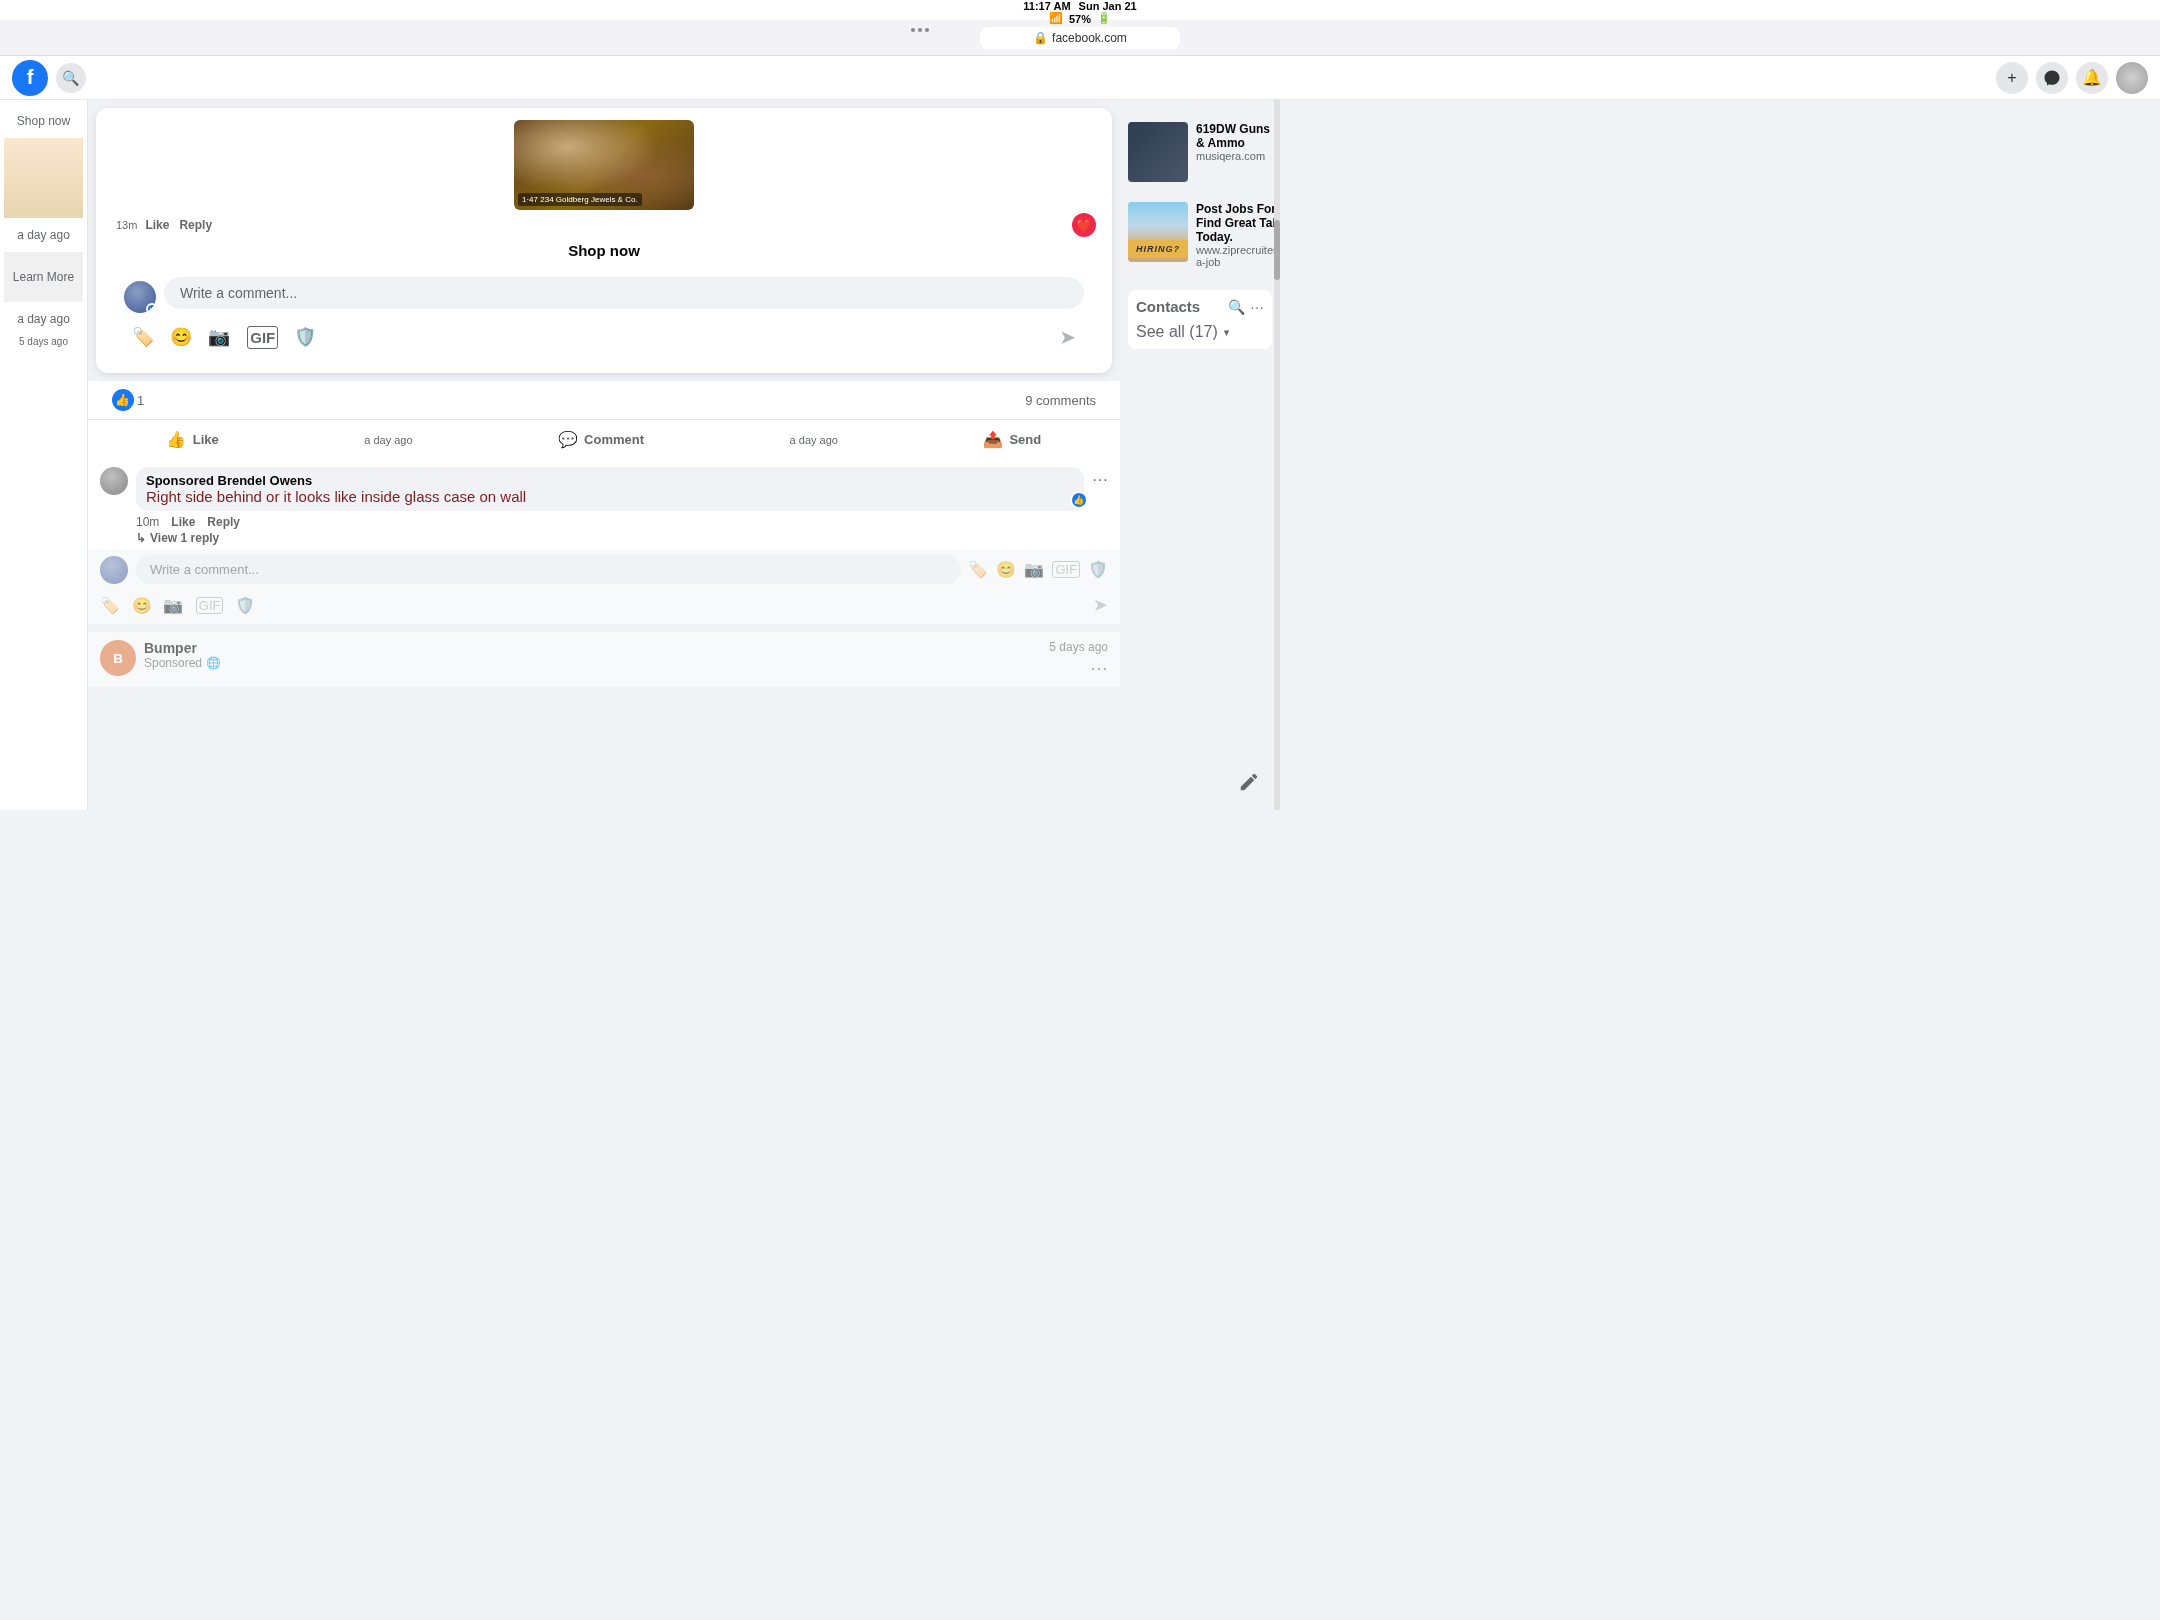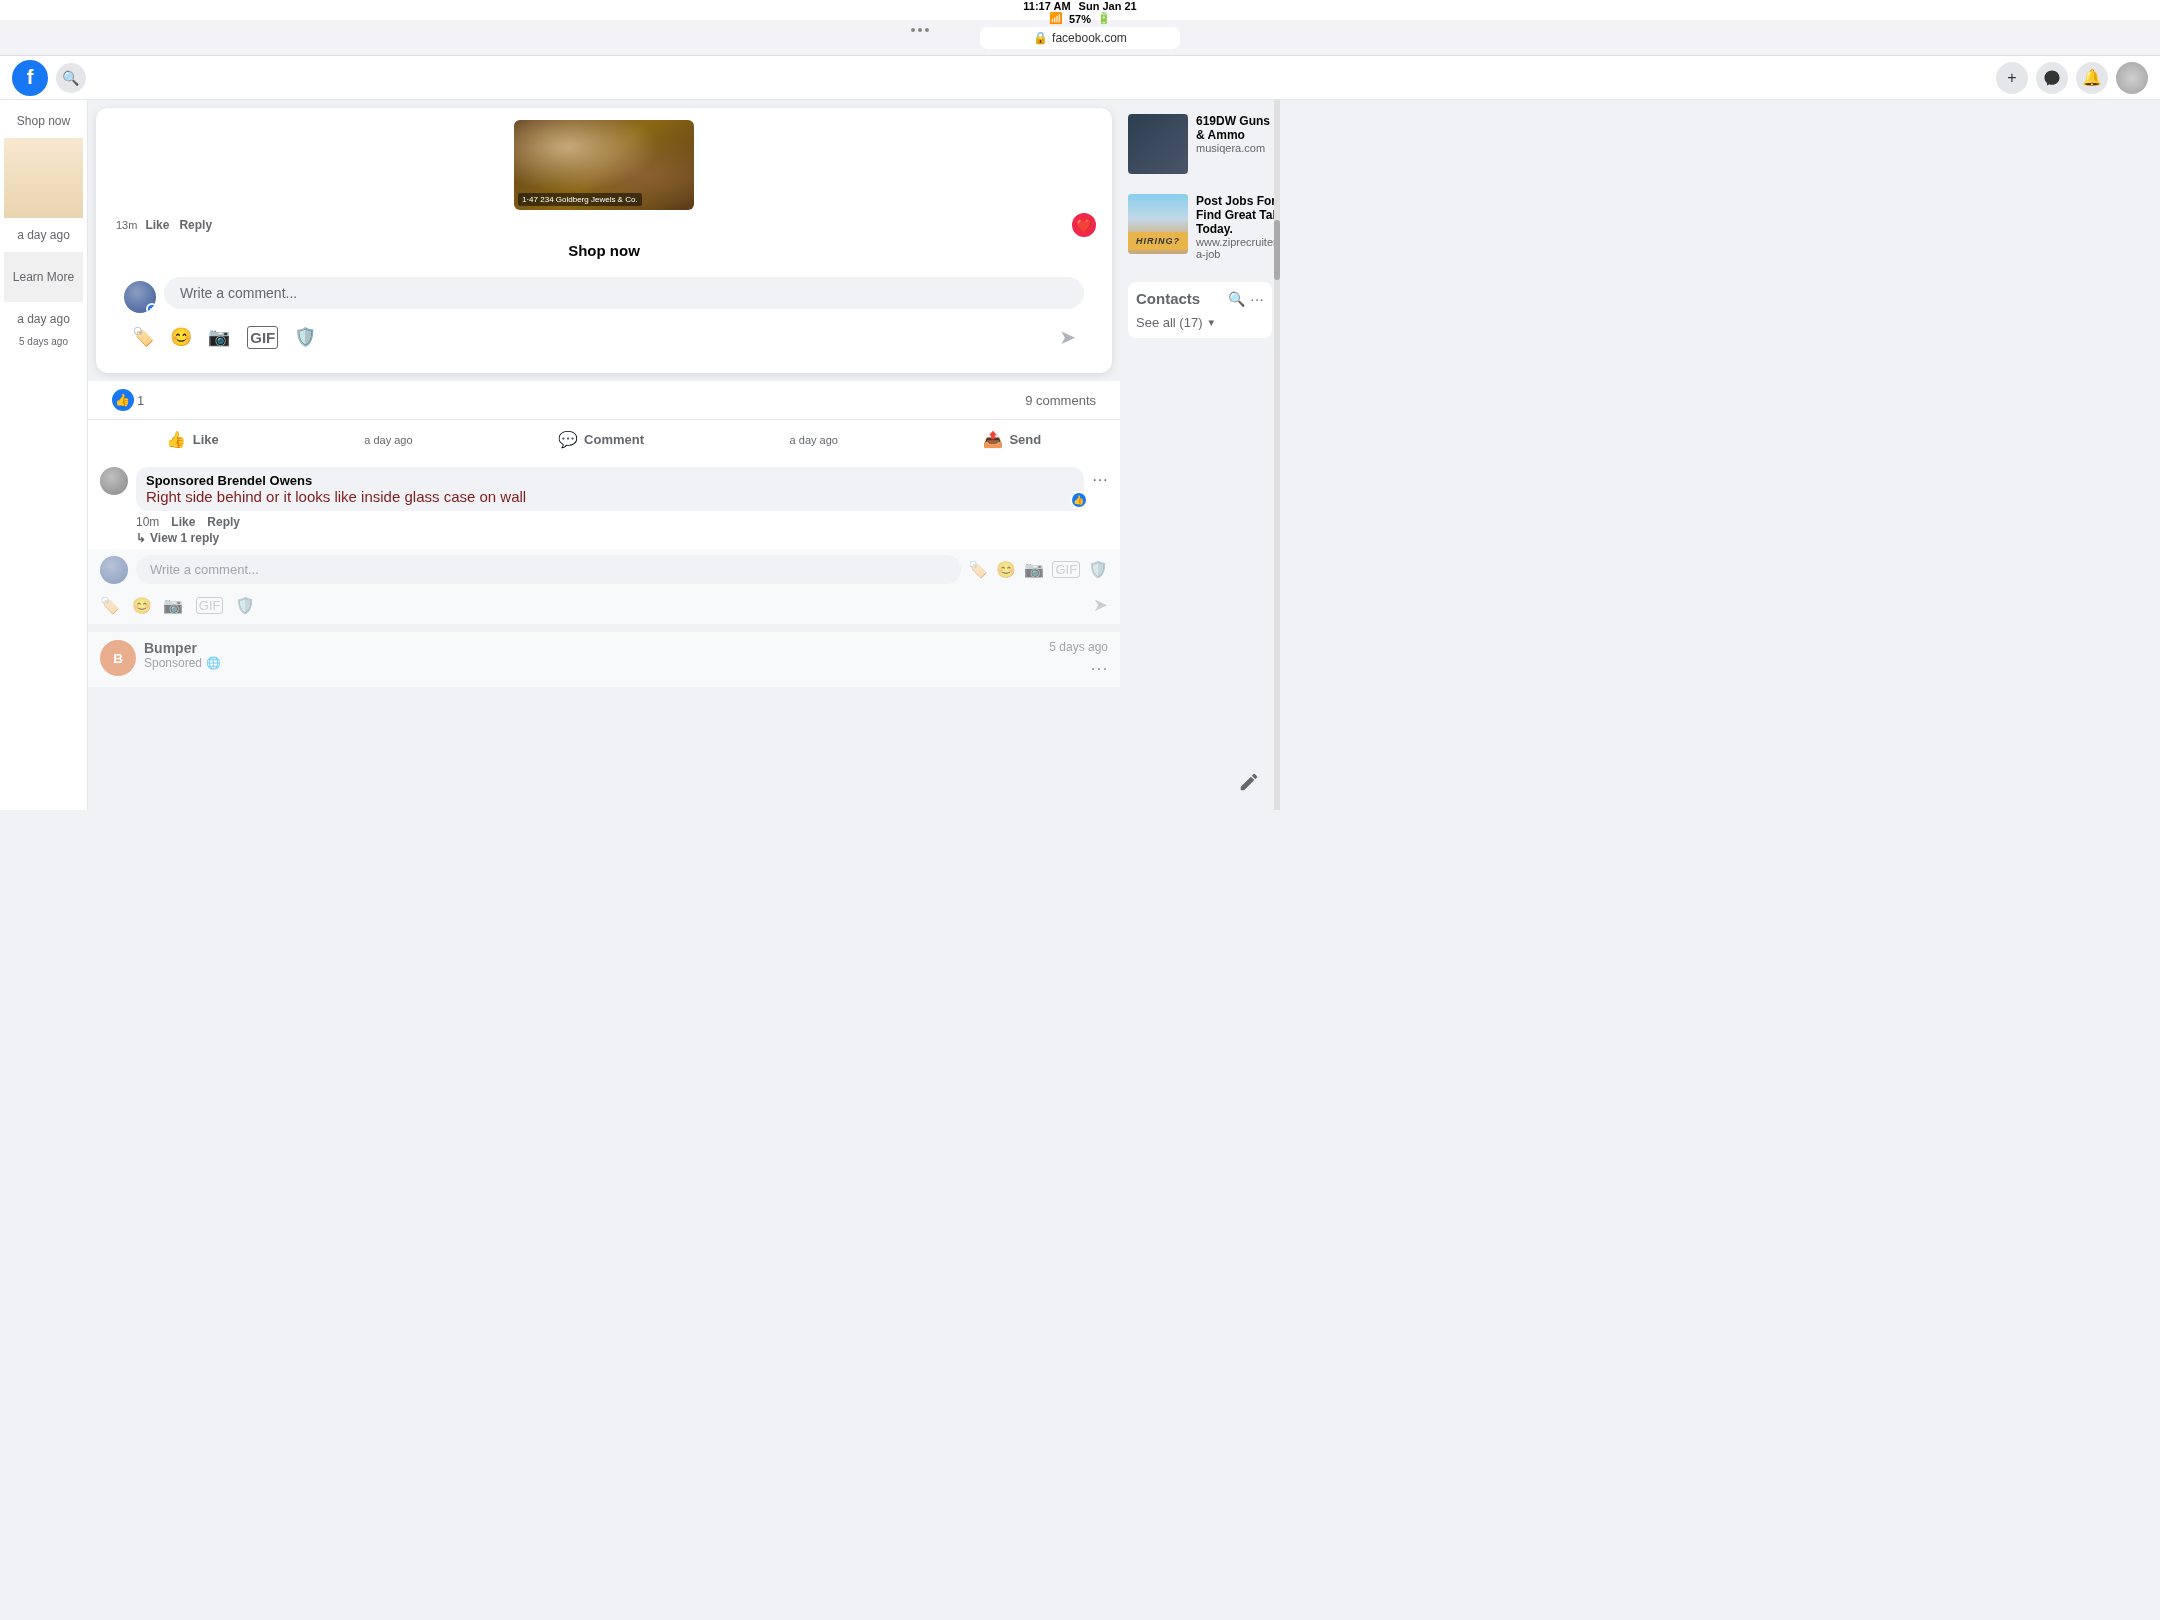--- a/index.html
+++ b/index.html
@@ -377,20 +377,21 @@
       font-weight: 600;
       color: #65676b;
     }
 
     
     .ad-card {
       display: flex;
       gap: 8px;
       padding: 6px 0;
       align-items: flex-start;
+      margin-top: 8px;
     }
 
     .ad-image {
       width: 60px; height: 60px;
       background: #c0c0c0;
       border-radius: 4px;
       flex-shrink: 0;
       overflow: hidden;
     }
 
@@ -762,21 +763,21 @@
 
     <div class="contacts-section" style="margin-top: 16px;">
       <div class="contacts-header">
         <span class="contacts-title">Contacts</span>
         <div style="display:flex; align-items:center; gap:4px;">
           <span style="font-size:14px; color:#65676b;">🔍</span>
           <span style="font-size:14px; color:#65676b;">···</span>
         </div>
       </div>
       <div style="display:flex; align-items:center; gap:6px; cursor:pointer;">
-        <span style="font-size:13px; color:#65676b;">See all (17)</span>
+        <span style="font-size:16px; color:#65676b;">See all (17)</span>
         <span style="font-size:11px; color:#65676b;">▾</span>
       </div>
     </div>
 
   </div>
 </div>
 
 <div class="edit-icon">
   <svg width="22" height="22" viewBox="0 0 24 24" fill="none" xmlns="http://www.w3.org/2000/svg">
     <path d="M3 17.25V21h3.75L17.81 9.94l-3.75-3.75L3 17.25zM20.71 7.04a1 1 0 000-1.41l-2.34-2.34a1 1 0 00-1.41 0l-1.83 1.83 3.75 3.75 1.83-1.83z" fill="#65676b"></path>

